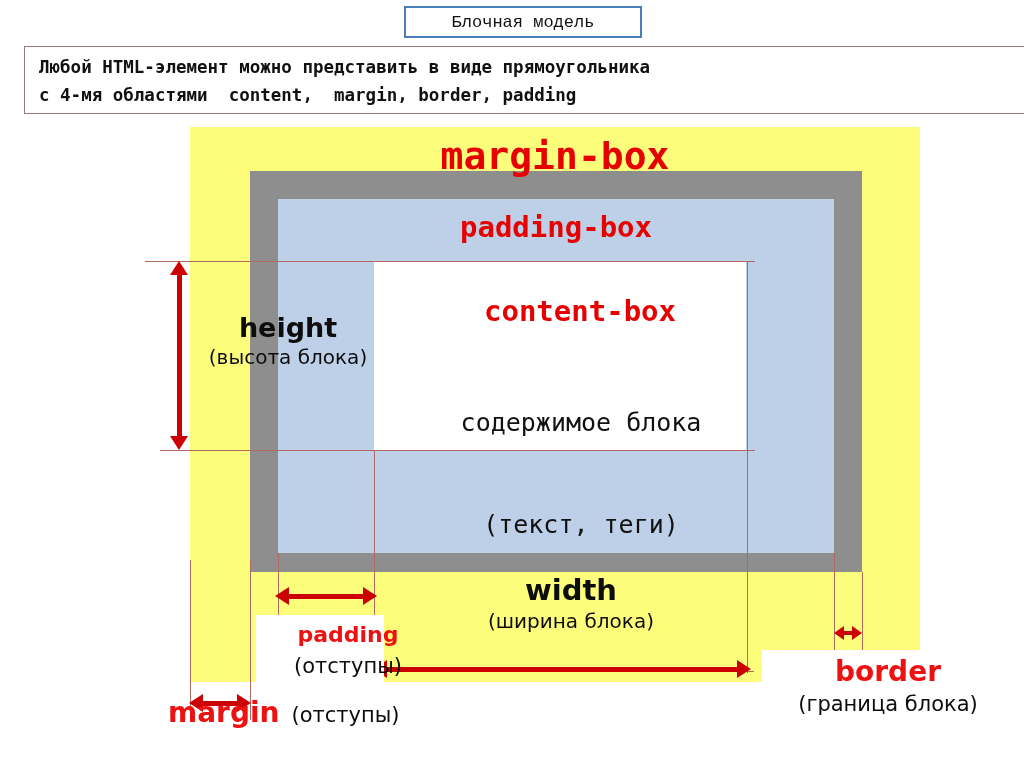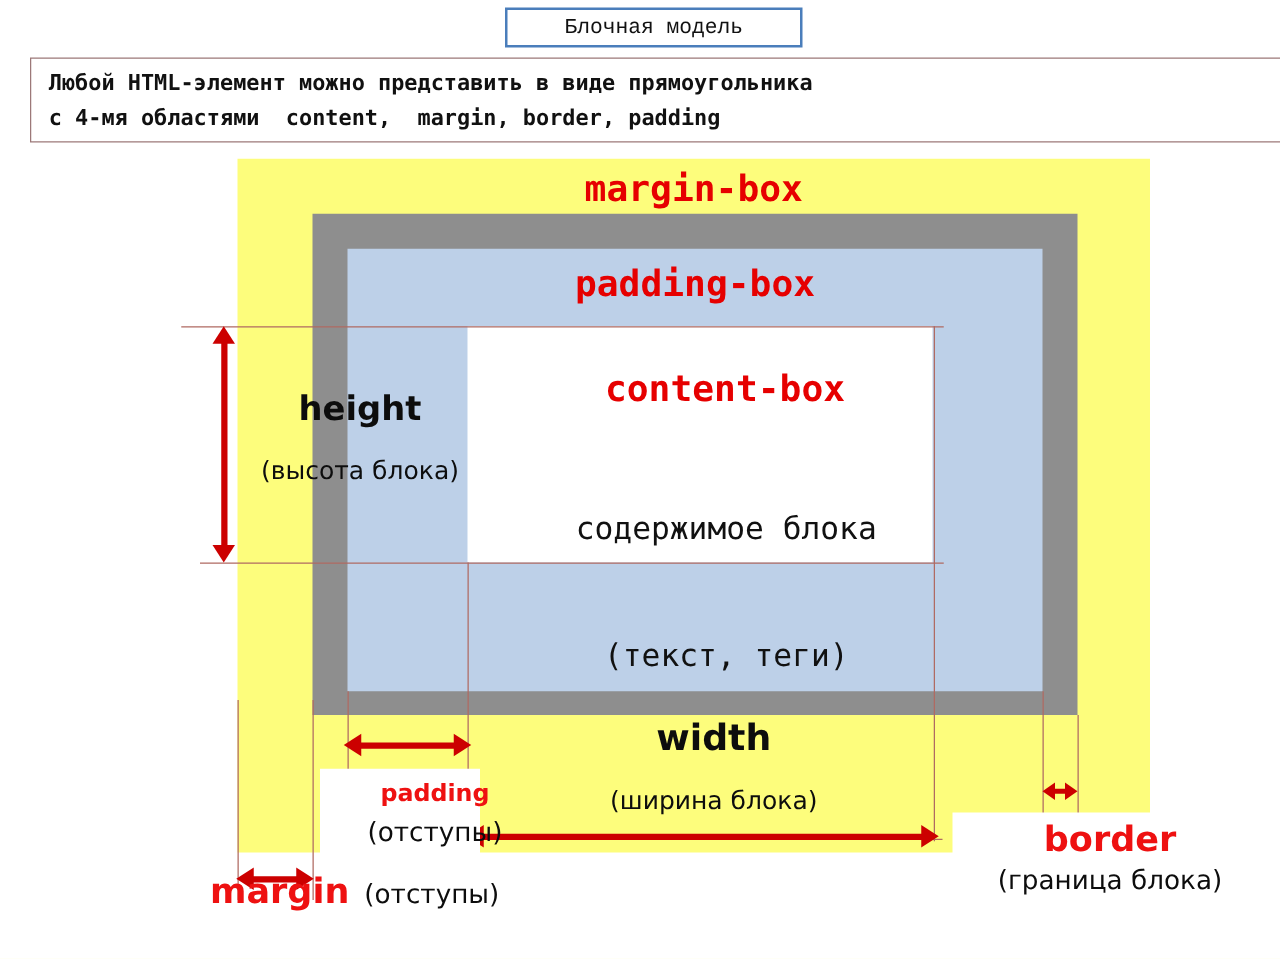--- a/index.html
+++ b/index.html
@@ -95,21 +95,21 @@
   .redlabel {
     position: absolute;
     font-family: "DejaVu Sans Mono", monospace;
     font-weight: bold;
     color: #e60000;
     white-space: nowrap;
   }
   #label-margin-box {
     left: 190px; top: 134px; width: 730px;
     text-align: center;
-    font-size: 29px;
+    font-size: 38px;
   }
   #label-padding-box {
     left: 278px; top: 210px; width: 556px;
     text-align: center;
     font-size: 29px;
   }
   #label-content-box {
     left: 374px; top: 294px; width: 412px;
     text-align: center;
     font-size: 29px;
@@ -189,21 +189,20 @@
   .dim .main {
     font-family: "DejaVu Sans", sans-serif;
     font-weight: bold;
     color: #0d0d0d;
     display: block;
   }
   .dim .sub {
     font-family: "DejaVu Sans", sans-serif;
     color: #0d0d0d;
     display: block;
-    margin-top: 19px;
   }
 
   #dim-height { left: 198px; top: 313px; width: 180px; }
   #dim-height .main { font-size: 27px; line-height: 30px; }
   #dim-height .sub  { font-size: 20px; line-height: 28px; }
 
   #dim-width { left: 406px; top: 573px; width: 330px; }
   #dim-width .main { font-size: 29px; line-height: 34px; text-align: center; }
   #dim-width .sub  { font-size: 20px; line-height: 28px; }
 
@@ -224,21 +223,21 @@
     color: #ee1111;
     display: block;
   }
   .calloutlabel .sub {
     font-family: "DejaVu Sans", sans-serif;
     color: #0d0d0d;
     display: block;
   }
 
   #cb-padding { left: 258px; top: 619px; width: 180px; }
-  #cb-padding .main { font-size: 19px; line-height: 32px; }
+  #cb-padding .main { font-size: 22px; line-height: 32px; }
   #cb-padding .sub  { font-size: 21px; line-height: 30px; }
 
   #cb-border { left: 760px; top: 655px; width: 256px; }
   #cb-border .main { font-size: 28px; line-height: 34px; }
   #cb-border .sub  { font-size: 21px; line-height: 30px; }
 
   #cb-margin {
     left: 168px; top: 697px;
     display: flex; align-items: baseline; gap: 12px;
   }

